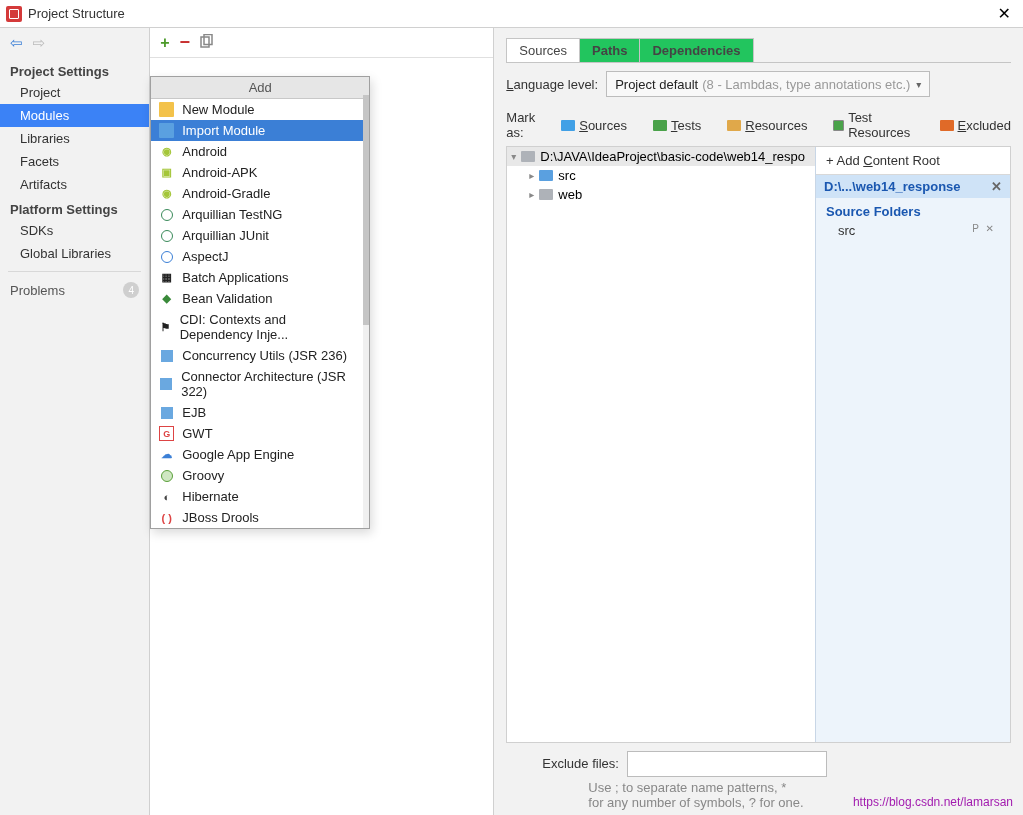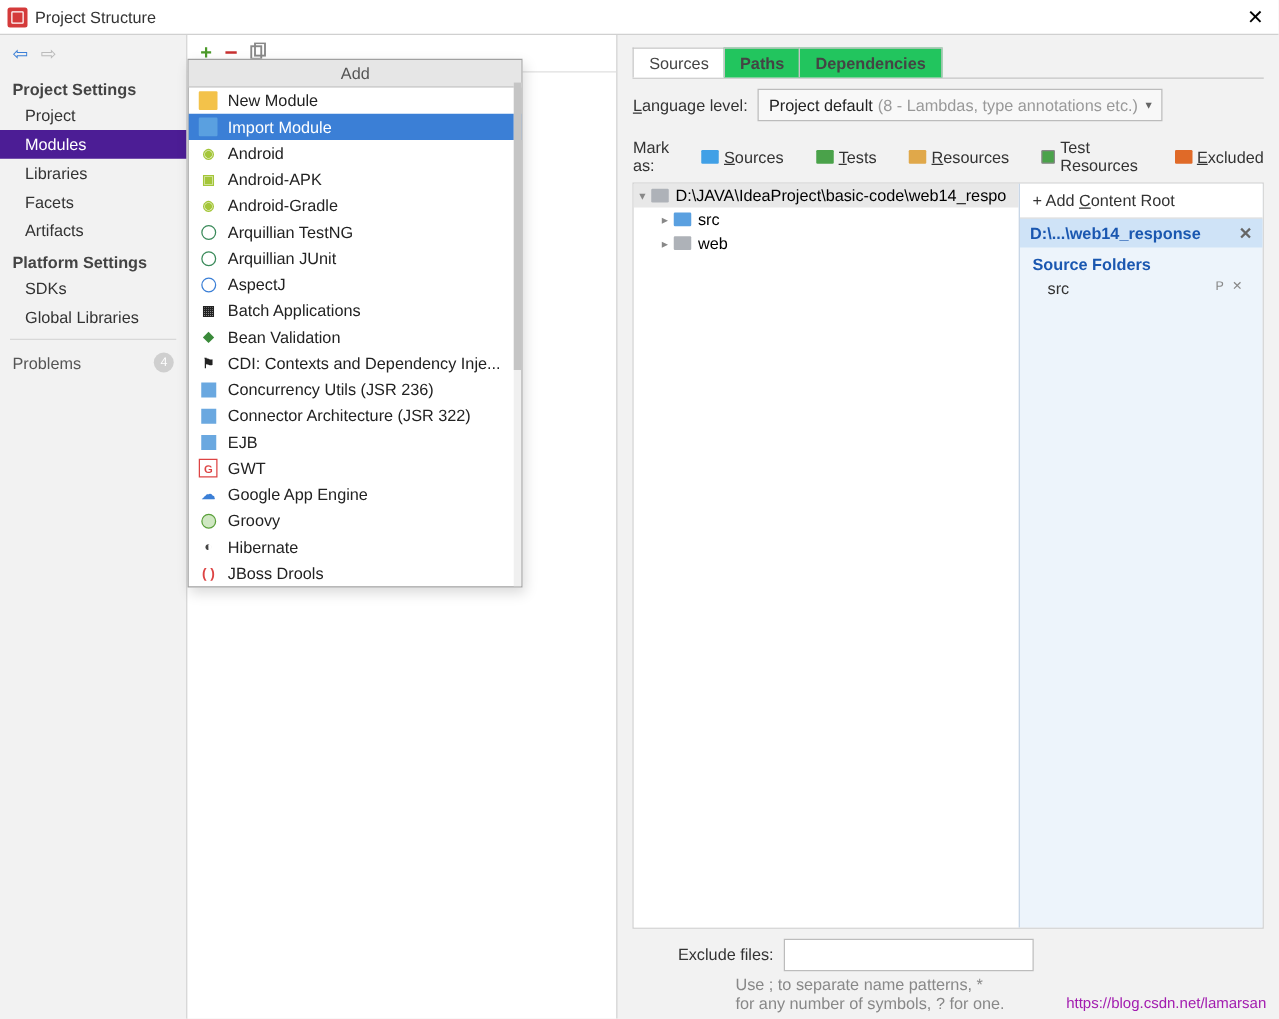--- a/index.html
+++ b/index.html
@@ -14,34 +14,34 @@
     .main { display: flex; height: calc(100% - 28px); }
     
     
     .sidebar { width: 155px; background: #f2f2f2; border-right: 1px solid #d0d0d0; display: flex; flex-direction: column; }
     .nav-arrows { height: 30px; padding: 4px 10px; display: flex; gap: 10px; align-items: center; }
     .arrow { font-size: 15px; user-select: none; }
     .arrow.back { color: #3b7fd6; cursor: pointer; }
     .arrow.fwd  { color: #bbb; cursor: default; }
     .side-header { color: #444; font-weight: bold; padding: 6px 10px 2px; }
     .side-item { padding: 4px 10px 4px 20px; color: #333; cursor: pointer; }
-    .side-item.selected { background: #4c1d95; color: #fff; }
+    .side-item.selected { background: #3b82f6; color: #fff; }
     .side-divider { border-top: 1px solid #d8d8d8; margin: 6px 8px; }
     .side-problems { display: flex; align-items: center; justify-content: space-between; padding: 4px 10px 4px 10px; color: #555; }
     .badge { background: #cfcfcf; color: #fff; width: 16px; height: 16px; border-radius: 8px; font-size: 10px; display: flex; align-items: center; justify-content: center; }
 
     
     .middle { width: 355px; background: #fff; border-right: 1px solid #d0d0d0; position: relative; }
     .mid-tools { height: 30px; display: flex; align-items: center; gap: 10px; padding: 0 10px; border-bottom: 1px solid #e0e0e0; }
     .tool-plus { color: #4c9a2a; font-weight: bold; font-size: 16px; cursor: pointer; }
     .tool-minus { color: #c83030; font-weight: bold; font-size: 18px; cursor: pointer; }
     .tool-copy { color: #888; cursor: pointer; }
     .tool-copy svg { width: 14px; height: 14px; }
 
-    .popup { position: absolute; top: 19px; left: 0; width: 268px; background: #fff; border: 1px solid #a0a0a0; box-shadow: 2px 4px 10px rgba(0,0,0,.15); z-index: 5; }
+    .popup { position: absolute; top: 48px; left: 0; width: 220px; background: #fff; border: 1px solid #a0a0a0; box-shadow: 2px 4px 10px rgba(0,0,0,.15); z-index: 5; }
     .popup-header { text-align: center; background: #e6e6e6; color: #555; padding: 3px 0; border-bottom: 1px solid #c8c8c8; }
     .popup-item { display: flex; align-items: center; gap: 8px; padding: 3px 8px; cursor: pointer; color: #222; }
     .popup-item.selected { background: #3b7fd6; color: #fff; }
     .popup-sep { display: flex; align-items: center; color: #888; font-size: 12px; padding: 4px 10px; }
     .popup-sep::before, .popup-sep::after { content: ""; flex: 1; border-top: 1px solid #d8d8d8; margin: 0 6px; }
     .pi-icon { width: 15px; height: 15px; display: flex; align-items: center; justify-content: center; font-size: 11px; font-weight: bold; }
     .folder-y { background: #f3c24a; border-radius: 1px; }
     .folder-b { background: #5aa0e0; border-radius: 1px; }
     .android  { color: #a4c639; }
     .circ     { border: 1.5px solid #3a8a5a; border-radius: 50%; width: 12px; height: 12px; }

